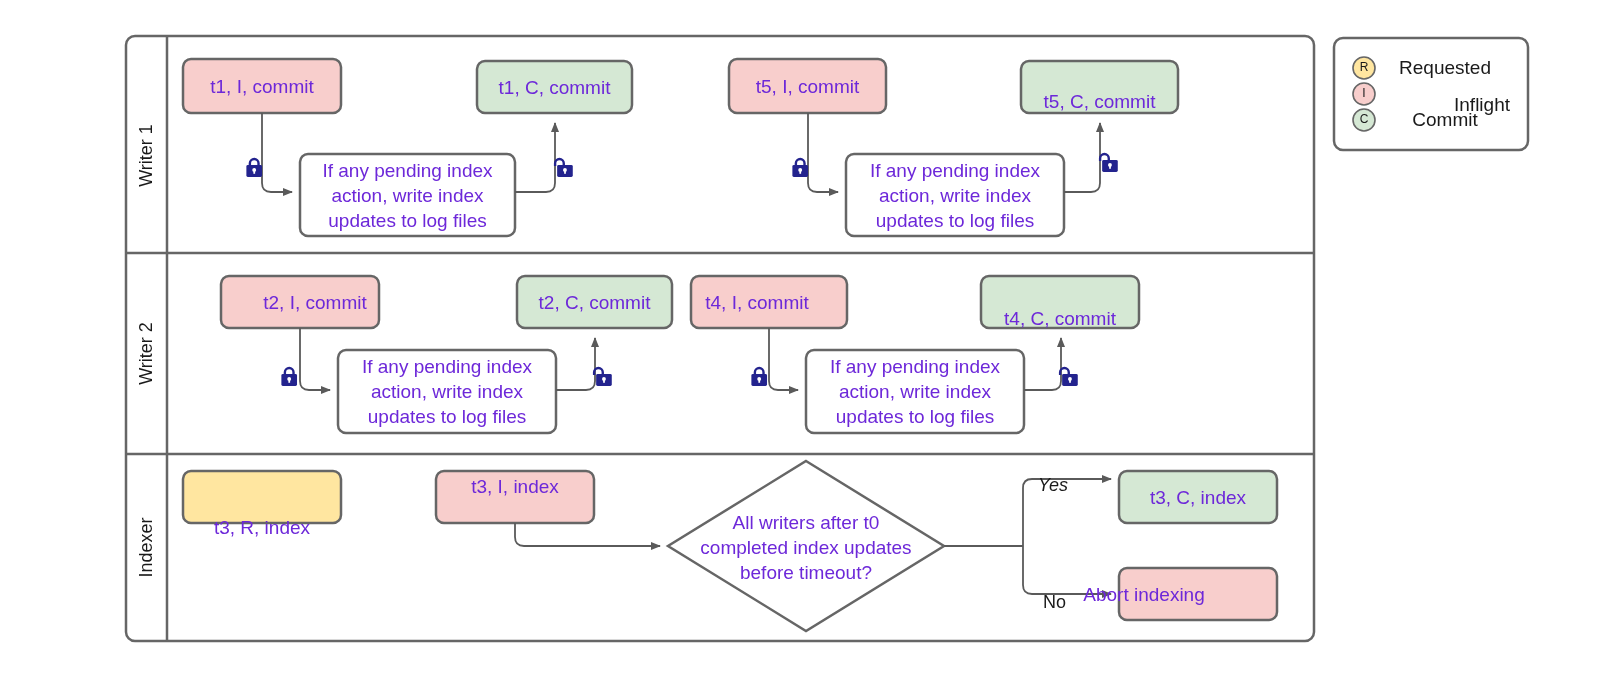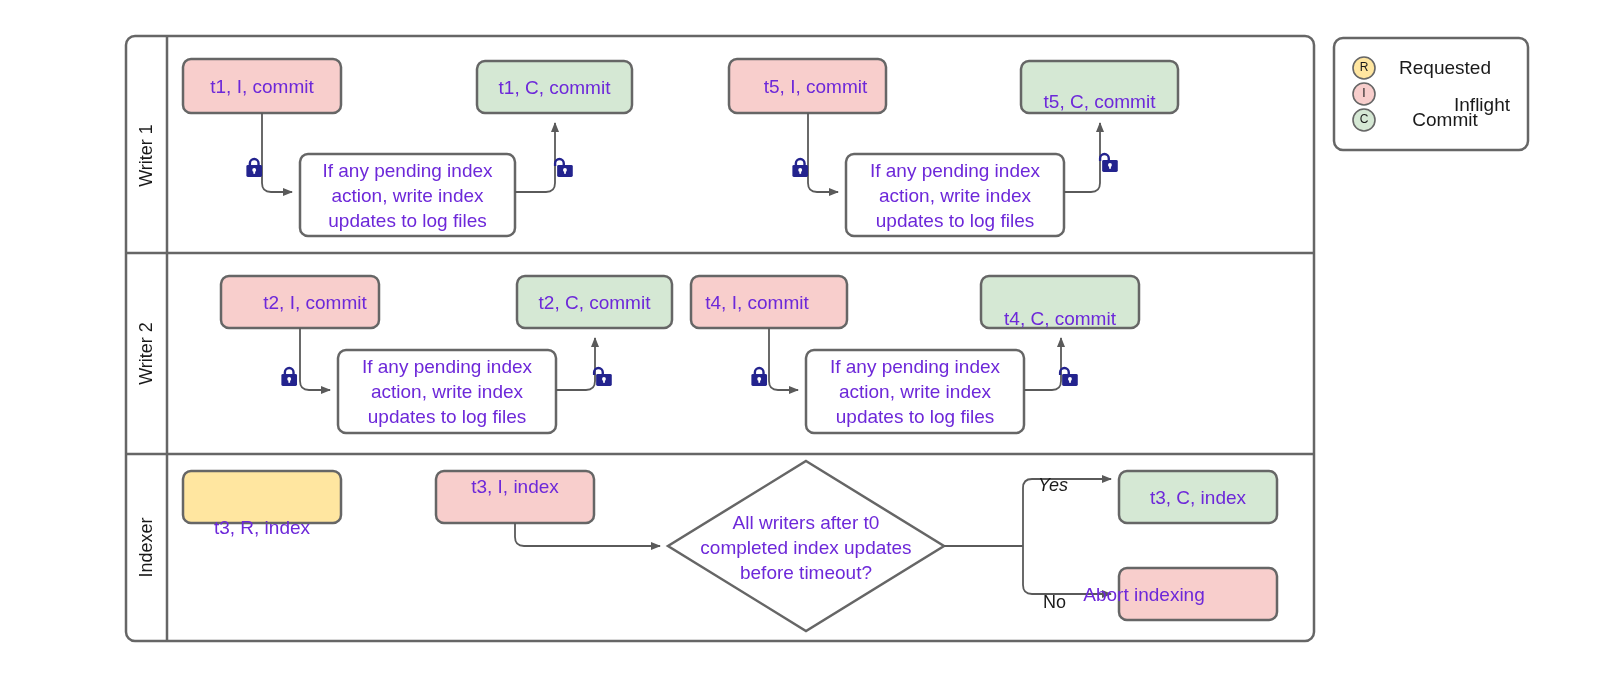--- a/index.html
+++ b/index.html
@@ -196,21 +196,21 @@
 
 <div class="lane-label" style="left:126px; top:135px; width:41px; height:41px; transform:rotate(-90deg);">Writer 1</div>
 <div class="lane-label" style="left:126px; top:333px; width:41px; height:41px; transform:rotate(-90deg);">Writer 2</div>
 <div class="lane-label" style="left:126px; top:527px; width:41px; height:41px; transform:rotate(-90deg);">Indexer</div>
 
 <div class="node-label" style="left:183px; top:59px; width:158px; height:54px;">t1, I, commit</div>
 <div class="node-label" style="left:300px; top:154px; width:215px; height:82px;">If any pending index
 action, write index
 updates to log files</div>
 <div class="node-label" style="left:477px; top:61px; width:155px; height:52px;">t1, C, commit</div>
-<div class="node-label" style="left:729px; top:59px; width:157px; height:54px;padding-left:8px;">t5, I, commit</div>
+<div class="node-label" style="left:729px; top:59px; width:157px; height:54px;">t5, I, commit</div>
 <div class="node-label" style="left:846px; top:154px; width:218px; height:82px;">If any pending index
 action, write index
 updates to log files</div>
 <div class="node-label" style="left:1021px; top:61px; width:157px; height:57px;margin-top:12px;">t5, C, commit</div>
 
 <div class="node-label" style="left:221px; top:276px; width:188px; height:52px;">t2, I, commit</div>
 <div class="node-label" style="left:338px; top:350px; width:218px; height:83px;">If any pending index
 action, write index
 updates to log files</div>
 <div class="node-label" style="left:517px; top:276px; width:155px; height:52px;">t2, C, commit</div>

